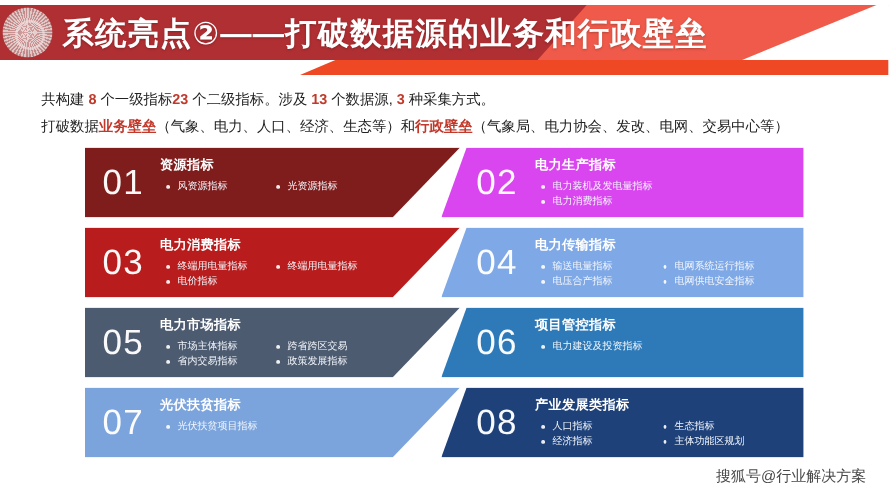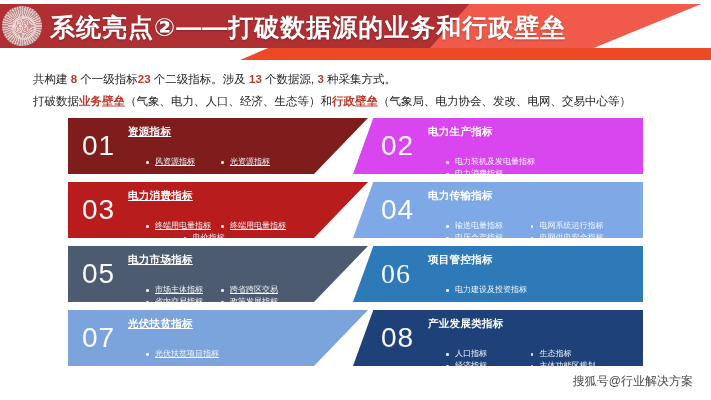--- a/index.html
+++ b/index.html
@@ -75,27 +75,27 @@
     left:353px;width:290px;
     clip-path:polygon(7% 0, 100% 0, 100% 100%, 0 100%);
   }
   .card .num{
     position:absolute;top:11px;font-size:28px;font-weight:normal;
     color:#ffffff;letter-spacing:1px;line-height:34px;opacity:.97;
   }
   .card.left .num{left:14px;}
   .card.right .num{left:28px;}
   .card .body{position:absolute;top:7px;}
-  .card.left .body{left:60px;right:56px;text-decoration:underline;}
+  .card.left .body{left:60px;right:56px;}
   .card.right .body{left:75px;right:12px;}
   .card .heading{
     font-size:10.5px;font-weight:bold;color:#ffffff;margin:0 0 3px 0;white-space:nowrap;
     letter-spacing:.3px;
   }
-  .card ul{list-style:none;margin:17px;padding:0;display:flex;flex-wrap:wrap;justify-content:center;}
+  .card ul{list-style:none;margin:4px;padding:0;display:flex;flex-wrap:wrap;}
   .card li{
     font-size:8px;color:#f2f6fb;line-height:12px;white-space:nowrap;
     width:50%;box-sizing:border-box;padding-left:10px;position:relative;
   }
   .card li.full{width:100%;}
   .card li::before{
     content:"";position:absolute;left:1px;top:5px;width:2.5px;height:2.5px;
     background:#ffffff;border-radius:50%;opacity:.9;
   }
 
@@ -194,21 +194,21 @@
         <div class="body">
           <div class="heading">电力市场指标</div>
           <ul>
             <li>市场主体指标</li>
             <li>跨省跨区交易</li>
             <li>省内交易指标</li>
             <li>政策发展指标</li>
           </ul>
         </div>
       </div>
-      <div class="card right c-midblue" style="background: rgb(46, 122, 184); font-family: Liberation Serif, serif;">
+      <div class="card right c-midblue" style="background: rgb(46, 122, 184);">
         <div class="num">06</div>
         <div class="body">
           <div class="heading">项目管控指标</div>
           <ul>
             <li class="full">电力建设及投资指标</li>
           </ul>
         </div>
       </div>
     </div>
 

